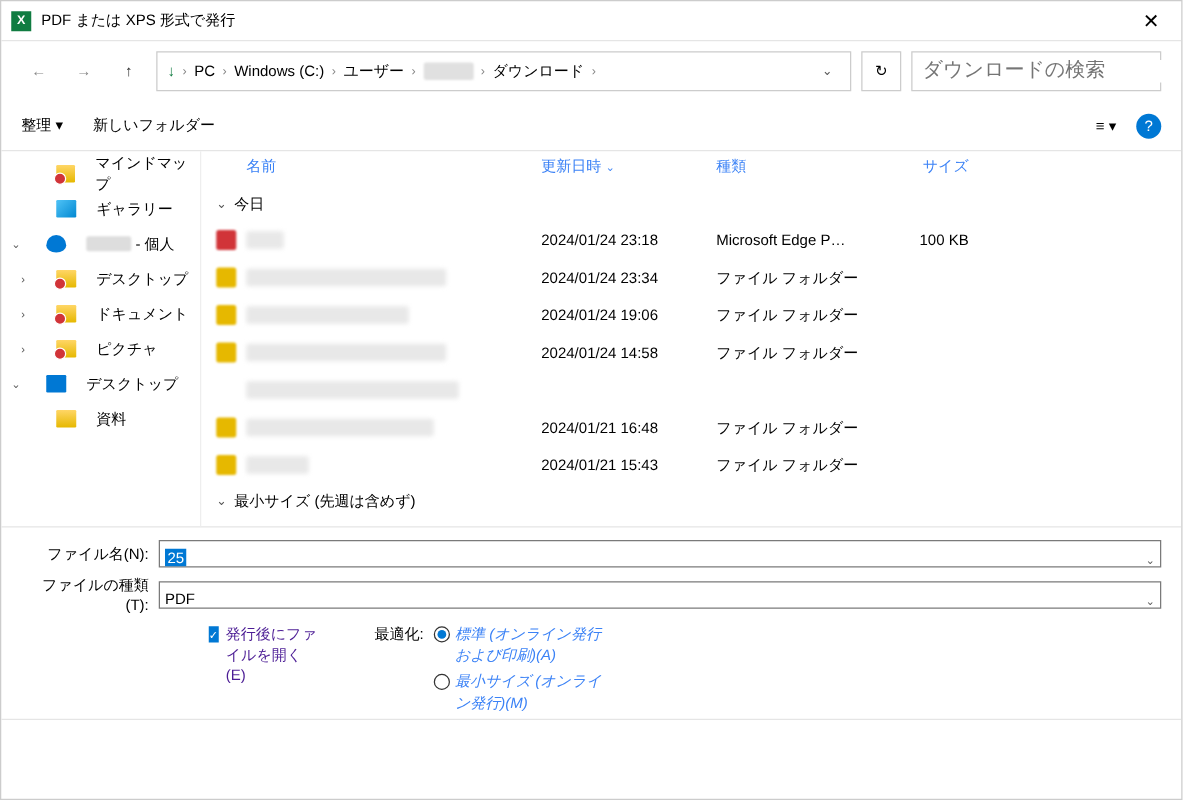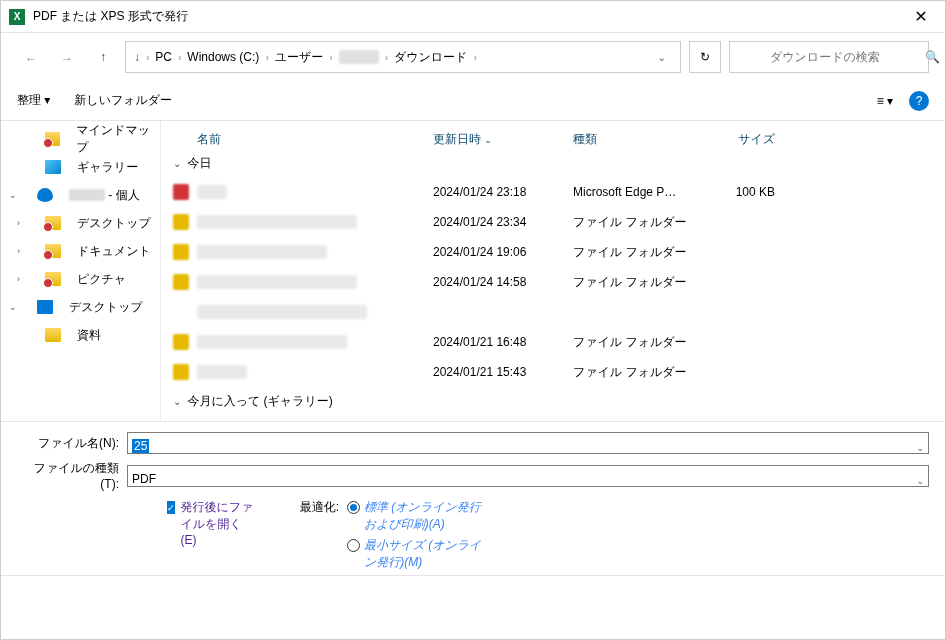--- a/index.html
+++ b/index.html
@@ -109,22 +109,21 @@
       border: 1px solid #ccc;
       display: flex;
       align-items: center;
       padding: 0 8px;
       color: #888;
     }
     .search-box input {
       border: none;
       outline: none;
       flex: 1;
-      font-size: 12px;
-      margin-left: 32px;
+      font-size: 16px;
     }
     .toolbar {
       display: flex;
       align-items: center;
       height: 40px;
       padding: 0 16px;
       border-bottom: 1px solid #e5e5e5;
     }
     .toolbar .organize {
       cursor: pointer;
@@ -209,23 +208,23 @@
       background: #0078d4;
       border-radius: 1px;
     }
     .file-list {
       flex: 1;
       padding: 4px 12px;
       overflow: hidden;
     }
     .list-header {
       display: flex;
-      align-items: flex-end;
+      align-items: flex-start;
       height: 24px;
-      color: #0c4a6e;
+      color: #3b82f6;
       border-bottom: 1px solid transparent;
     }
     .col-name { width: 260px; padding-left: 24px; }
     .col-date { width: 140px; }
     .col-type { width: 130px; }
     .col-size { width: 80px; text-align: right; padding-right: 8px; }
     .group-header {
       display: flex;
       align-items: center;
       height: 28px;
@@ -544,21 +543,21 @@
       <span class="ficon" style="background:#e6b800;filter:blur(1px);"></span>
       <span class="blur-name" style="width:50px;"></span>
     </div>
     <div class="col-date">2024/01/21 15:43</div>
     <div class="col-type">ファイル フォルダー</div>
     <div class="col-size"></div>
   </div>
       </div>
     <div class="group-header">
       <span class="chev">⌄</span>
-      <span>今月に入って (ギャラリー)</span>
+      <span>最小サイズ (先週は含めず)</span>
     </div>
   </div>
 </div>
 
 <div class="bottom-panel">
   <div class="form-row">
     <div class="form-label">ファイル名(N):</div>
     <div class="form-input">
       <span class="sel-text">25</span>
       <span class="dd">⌄</span>

